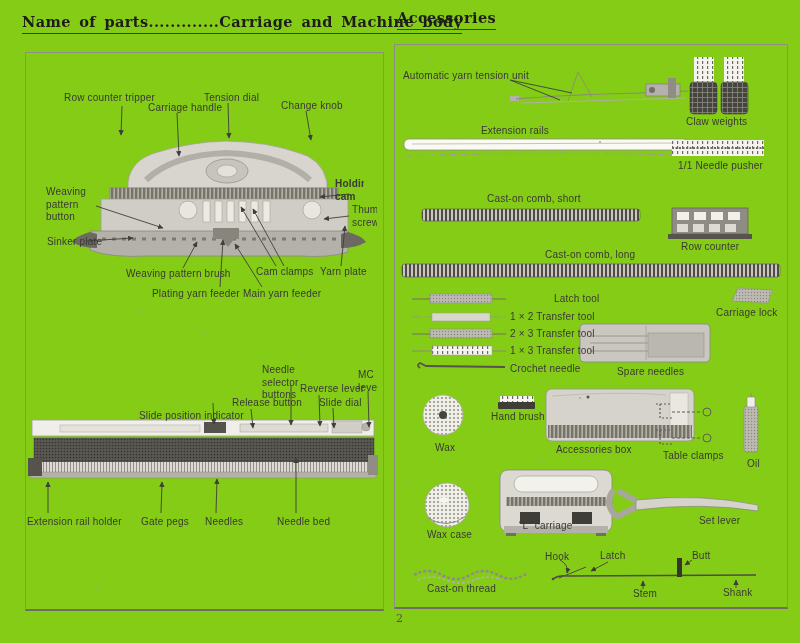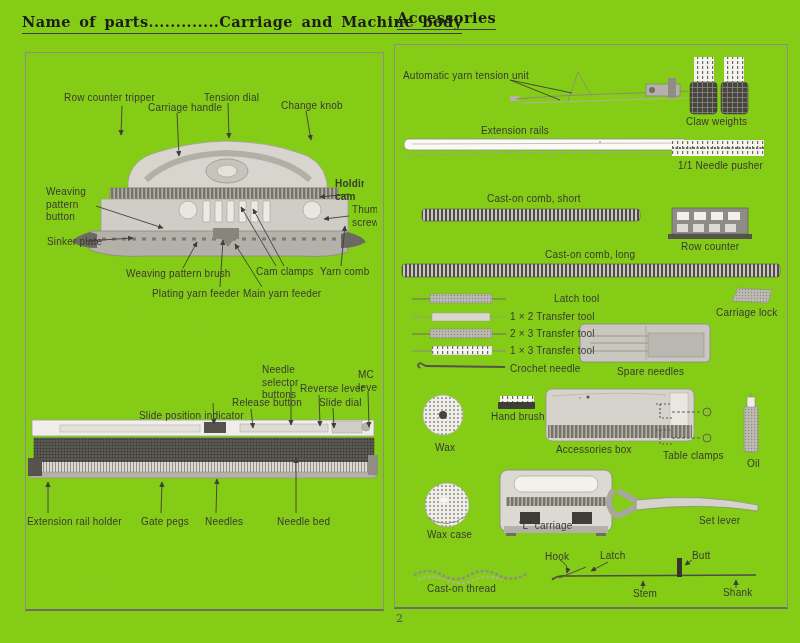--- a/index.html
+++ b/index.html
@@ -306,21 +306,21 @@
   <div class="lbl" style="left:64px;top:92px;">Row counter tripper</div>
   <div class="lbl" style="left:148px;top:102px;">Carriage handle</div>
   <div class="lbl" style="left:204px;top:92px;">Tension dial</div>
   <div class="lbl" style="left:281px;top:100px;">Change knob</div>
   <div class="lbl wrap" style="left:46px;top:186px;width:64px;">Weaving pattern button</div>
   <div class="lbl" style="left:47px;top:236px;">Sinker plate</div>
   <div class="lbl" style="left:126px;top:268px;">Weaving pattern brush</div>
   <div class="lbl" style="left:152px;top:288px;">Plating yarn feeder</div>
   <div class="lbl" style="left:243px;top:288px;">Main yarn feeder</div>
   <div class="lbl" style="left:256px;top:266px;">Cam clamps</div>
-  <div class="lbl" style="left:320px;top:266px;">Yarn comb</div>
+  <div class="lbl" style="left:320px;top:266px;">Yarn plate</div>
   <div class="lbl clip" style="left:335px;top:178px;width:29px;height:24px;font-weight:bold;">Holding cam</div>
   <div class="lbl clip" style="left:352px;top:204px;width:25px;height:24px;">Thumb screw</div>
 
   <div class="lbl" style="left:139px;top:410px;">Slide position indicator</div>
   <div class="lbl" style="left:232px;top:397px;">Release button</div>
   <div class="lbl wrap" style="left:262px;top:364px;width:70px;">Needle selector buttons</div>
   <div class="lbl" style="left:300px;top:383px;">Reverse lever</div>
   <div class="lbl" style="left:319px;top:397px;">Slide dial</div>
   <div class="lbl clip" style="left:358px;top:369px;width:20px;height:24px;">MC lever</div>
   <div class="lbl" style="left:27px;top:516px;">Extension rail holder</div>

